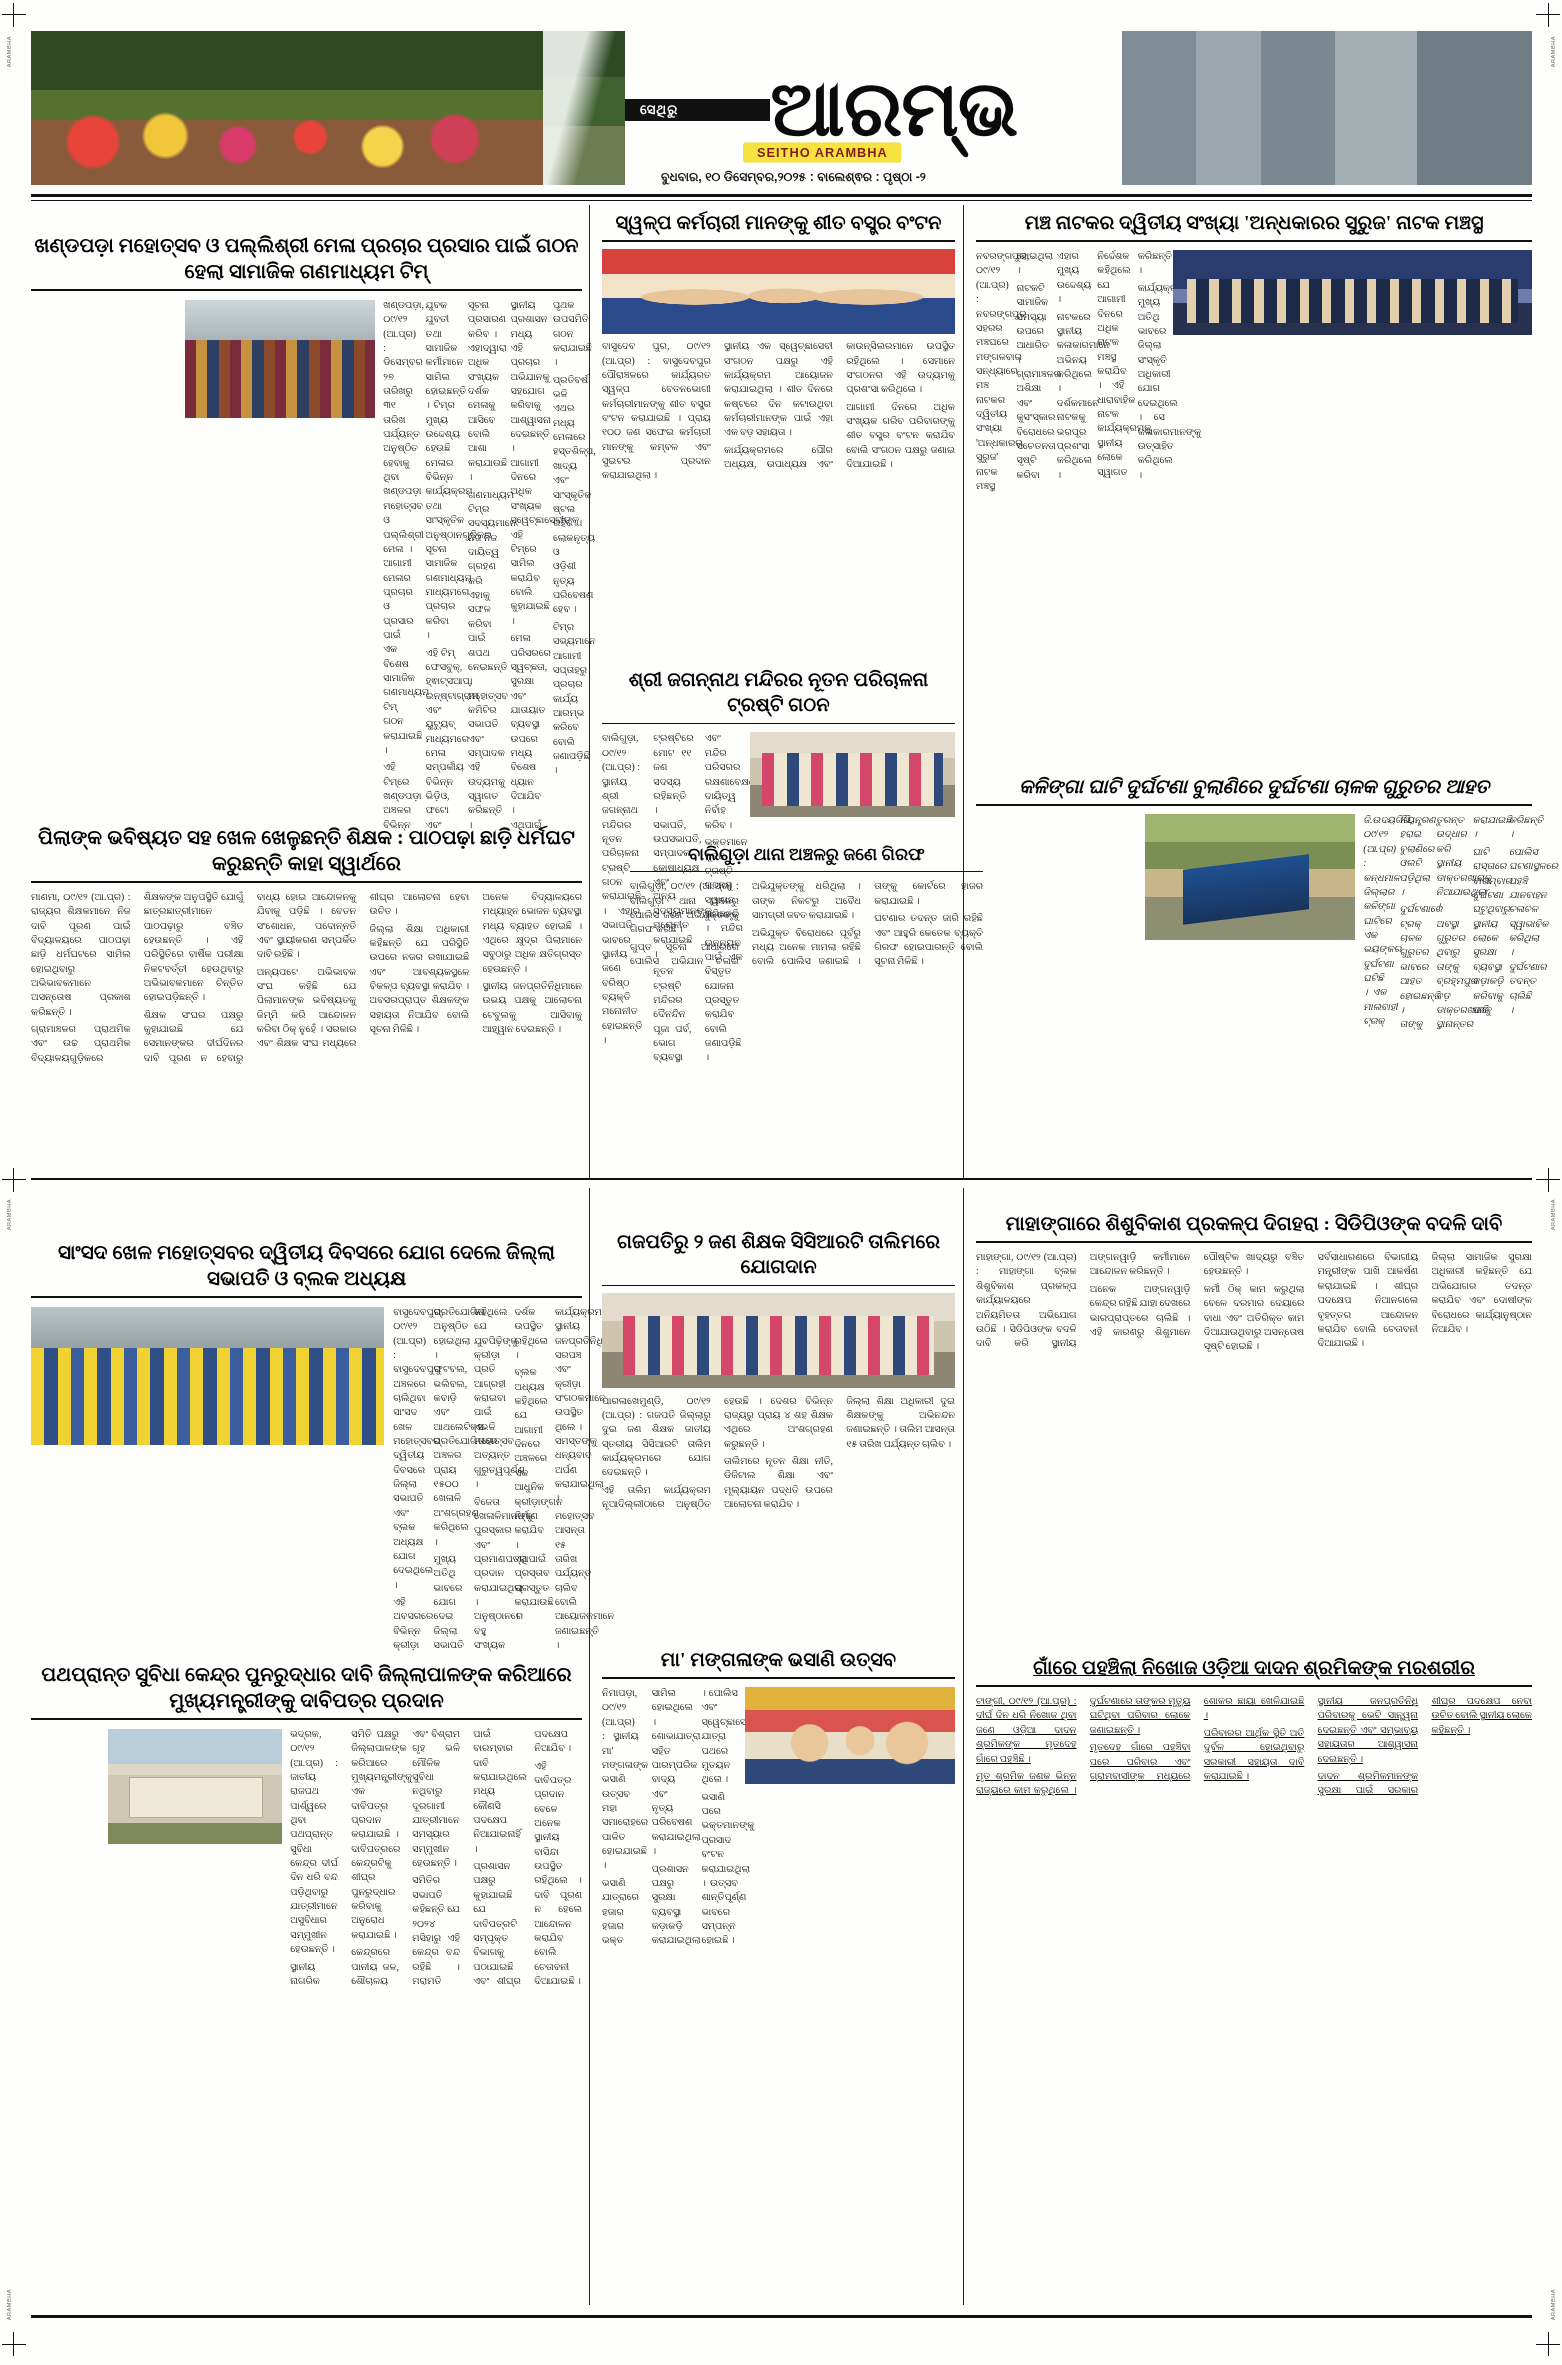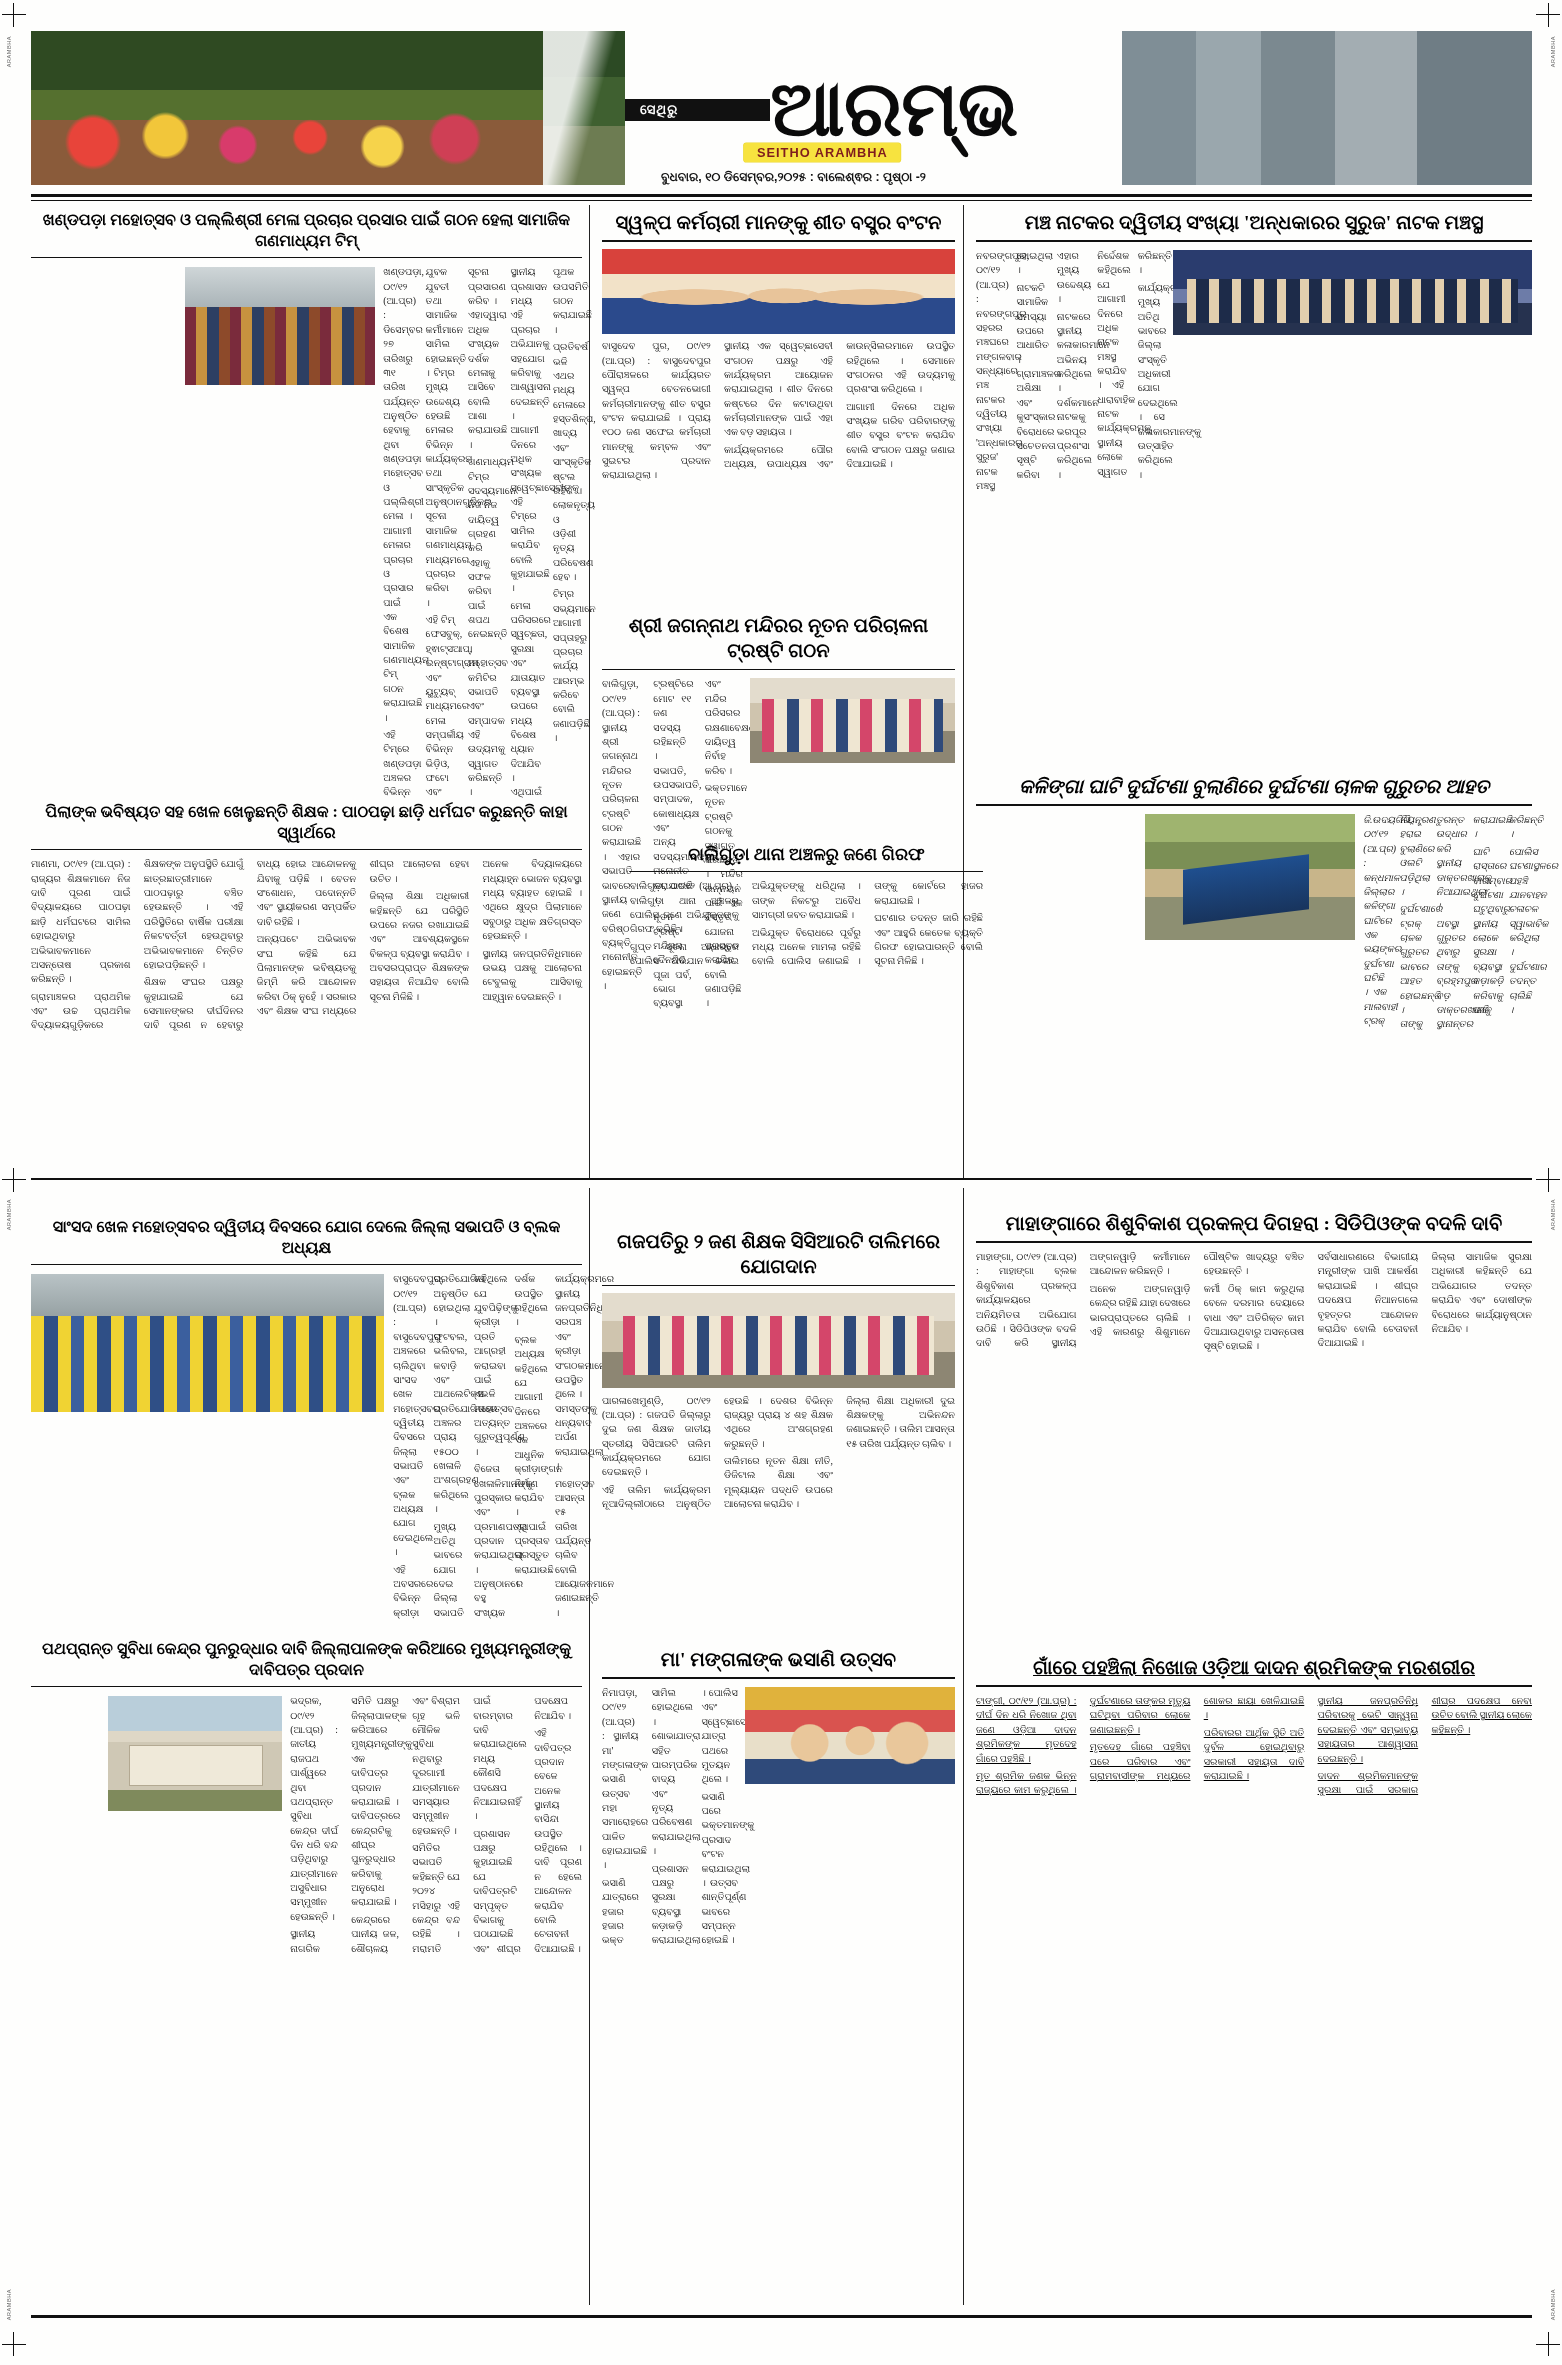--- a/index.html
+++ b/index.html
@@ -155,21 +155,21 @@
     background: repeating-linear-gradient(90deg, #e2cfae 0 9.2px, #1d2b49 9.2px 22.5px);
   }
 
   
   .col { position: absolute; }
   .hl {
     font-family: "Liberation Serif", serif;
     font-weight: bold; color: #000; text-align: center;
     line-height: 1.3;
   }
-  .hl-xl { font-size: 16px; }
+  .hl-xl { font-size: 20px; margin-top: 22px; }
   .hl-lg { font-size: 19.5px; }
   .hl-md { font-size: 17.4px; }
 
   .hrule { height: 1.5px; background: #111; margin: 5.1px 0 7.2px; }
 
   .body-cols { column-gap: 13.3px; }
   .body-cols p {
     font-size: 9.7px; line-height: 1.48; text-align: justify;
     color: #111; margin-bottom: 3.1px;
     font-family: "Liberation Serif", serif;
@@ -294,21 +294,21 @@
     <div class="hrule"></div>
     <div class="photo ph-banner" style="width:100%; height:85px; margin-bottom:5.1px;"></div>
     <div class="body-cols" style="column-count:3;">
       <p>ବାସୁଦେବ ପୁର, ୦୯/୧୨ (ଆ.ପ୍ର) : ବାସୁଦେବପୁର ପୌରାଞ୍ଚଳରେ କାର୍ଯ୍ୟରତ ସ୍ୱଳ୍ପ ବେତନଭୋଗୀ କର୍ମଚାରୀମାନଙ୍କୁ ଶୀତ ବସ୍ତ୍ର ବଂଟନ କରାଯାଇଛି । ପ୍ରାୟ ୧୦୦ ଜଣ ସଫେଇ କର୍ମଚାରୀ ମାନଙ୍କୁ କମ୍ବଳ ଏବଂ ସୁଇଟର ପ୍ରଦାନ କରାଯାଇଥିଲା ।</p>
       <p>ସ୍ଥାନୀୟ ଏକ ସ୍ୱେଚ୍ଛାସେବୀ ସଂଗଠନ ପକ୍ଷରୁ ଏହି କାର୍ଯ୍ୟକ୍ରମ ଆୟୋଜନ କରାଯାଇଥିଲା । ଶୀତ ଦିନରେ କଷ୍ଟରେ ଦିନ କଟାଉଥିବା କର୍ମଚାରୀମାନଙ୍କ ପାଇଁ ଏହା ଏକ ବଡ଼ ସହାୟତା ।</p>
       <p>କାର୍ଯ୍ୟକ୍ରମରେ ପୌର ଅଧ୍ୟକ୍ଷ, ଉପାଧ୍ୟକ୍ଷ ଏବଂ କାଉନ୍ସିଲରମାନେ ଉପସ୍ଥିତ ରହିଥିଲେ । ସେମାନେ ସଂଗଠନର ଏହି ଉଦ୍ୟମକୁ ପ୍ରଶଂସା କରିଥିଲେ ।</p>
       <p>ଆଗାମୀ ଦିନରେ ଅଧିକ ସଂଖ୍ୟକ ଗରିବ ପରିବାରଙ୍କୁ ଶୀତ ବସ୍ତ୍ର ବଂଟନ କରାଯିବ ବୋଲି ସଂଗଠନ ପକ୍ଷରୁ ଜଣାଇ ଦିଆଯାଇଛି ।</p>
     </div>
   </div>
 
-  <div class="col" style="left:602px; top:613px; width:353px;">
+  <div class="col" style="left:602px; top:667px; width:353px;">
     <div class="hl hl-lg">ଶ୍ରୀ ଜଗନ୍ନାଥ ମନ୍ଦିରର ନୂତନ ପରିଚାଳନା ଟ୍ରଷ୍ଟି ଗଠନ</div>
     <div class="hrule"></div>
     <div style="position:relative;">
       <div class="photo ph-handover" style="float:right; width:205px; height:85px; margin:1px 0 4.1px 7.2px;"></div>
       <div class="body-cols" style="column-count:3;">
         <p>ବାଲିଗୁଡ଼ା, ୦୯/୧୨ (ଆ.ପ୍ର) : ସ୍ଥାନୀୟ ଶ୍ରୀ ଜଗନ୍ନାଥ ମନ୍ଦିରର ନୂତନ ପରିଚାଳନା ଟ୍ରଷ୍ଟି ଗଠନ କରାଯାଇଛି । ଏହାର ସଭାପତି ଭାବରେ ସ୍ଥାନୀୟ ଜଣେ ବରିଷ୍ଠ ବ୍ୟକ୍ତି ମନୋନୀତ ହୋଇଛନ୍ତି ।</p>
         <p>ଟ୍ରଷ୍ଟିରେ ମୋଟ ୧୧ ଜଣ ସଦସ୍ୟ ରହିଛନ୍ତି । ସଭାପତି, ଉପସଭାପତି, ସମ୍ପାଦକ, କୋଷାଧ୍ୟକ୍ଷ ଏବଂ ଅନ୍ୟ ସଦସ୍ୟମାନଙ୍କୁ ମନୋନୀତ କରାଯାଇଛି ।</p>
         <p>ନୂତନ ଟ୍ରଷ୍ଟି ମନ୍ଦିରର ଦୈନନ୍ଦିନ ପୂଜା ପର୍ବ, ଭୋଗ ବ୍ୟବସ୍ଥା ଏବଂ ମନ୍ଦିର ପରିସରର ରକ୍ଷଣାବେକ୍ଷଣ ଦାୟିତ୍ୱ ନିର୍ବାହ କରିବ ।</p>
         <p>ଭକ୍ତମାନେ ନୂତନ ଟ୍ରଷ୍ଟି ଗଠନକୁ ସ୍ୱାଗତ କରିଛନ୍ତି । ମନ୍ଦିର ଉନ୍ନୟନ ପାଇଁ ଏକ ବିସ୍ତୃତ ଯୋଜନା ପ୍ରସ୍ତୁତ କରାଯିବ ବୋଲି ଜଣାପଡ଼ିଛି ।</p>
       </div>

